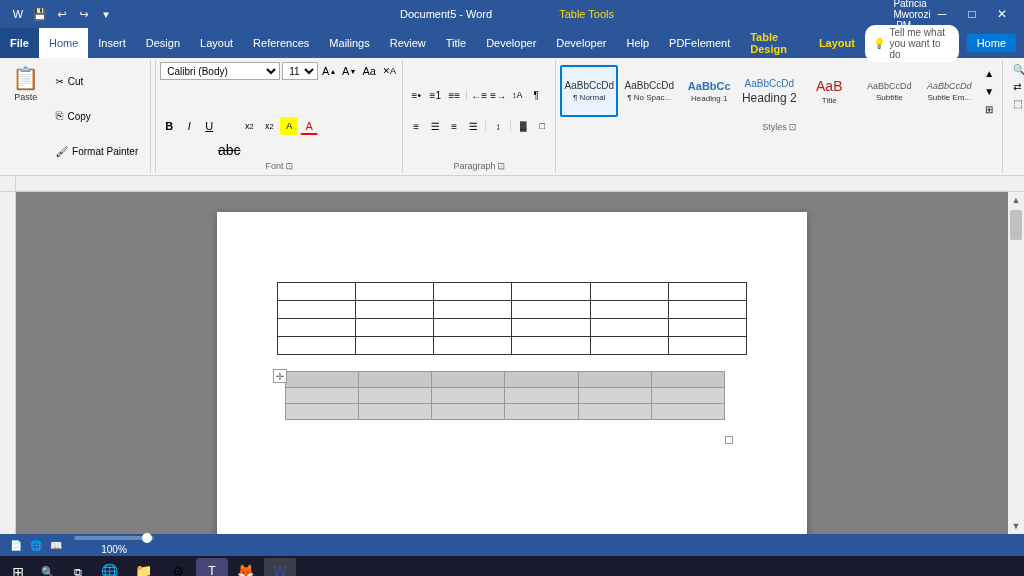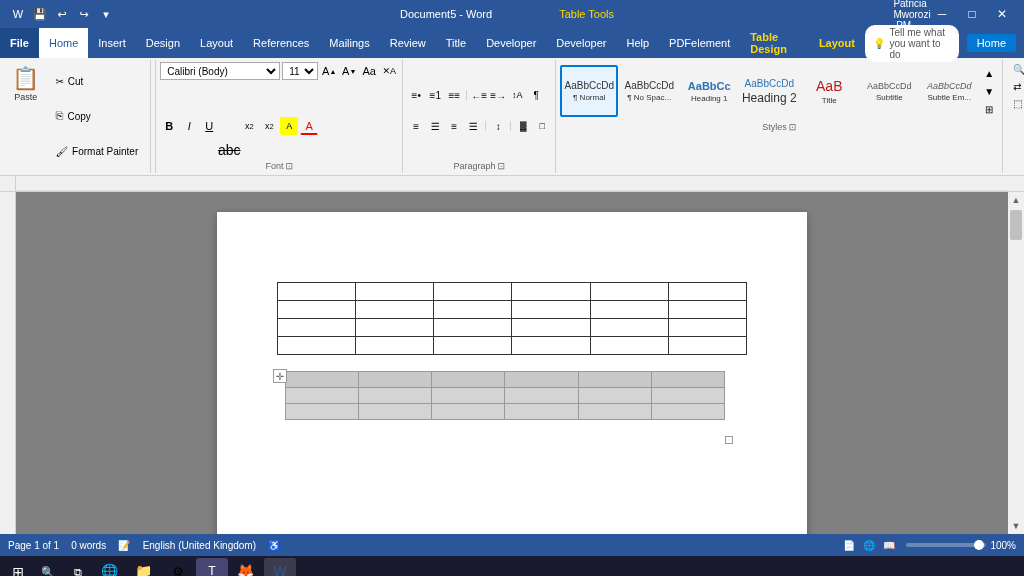--- a/index.html
+++ b/index.html
@@ -591,34 +591,27 @@
       <div style="height:16px; display:flex; align-items:center; justify-content:center; font-size:9px; cursor:pointer; color:#666;">▲</div>
       <div style="flex:1; position:relative;">
         <div style="width:12px; height:30px; background:#c0c0c0; border-radius:2px; margin:2px auto;"></div>
       </div>
       <div style="height:16px; display:flex; align-items:center; justify-content:center; font-size:9px; cursor:pointer; color:#666;">▼</div>
     </div>
   </div>
 </div>
 
 <div class="status-bar">
-  <div class="status-left">
-    <span>Page 1 of 1</span>
-    <span>0 words</span>
-    <span>📝</span>
-    <span>English (United Kingdom)</span>
-    <span>♿</span>
-  </div>
   <div class="status-right">
     <div class="view-btns">
       <div class="view-btn">📄</div>
       <div class="view-btn">🌐</div>
       <div class="view-btn">📖</div>
     </div>
-    <div style="display:flex; align-items:center; gap:4px;">
+    <div style="display:flex; align-items:center; gap:4px;flex-direction:column;">
       <div style="width:80px; height:4px; background:rgba(255,255,255,0.3); border-radius:2px; position:relative; cursor:pointer;">
         <div style="width:10px; height:10px; background:white; border-radius:50%; position:absolute; top:-3px; right:2px;"></div>
       </div>
       <span>100%</span>
     </div>
   </div>
 </div>
 
 <div class="taskbar">
   <div class="taskbar-btn">⊞</div>

